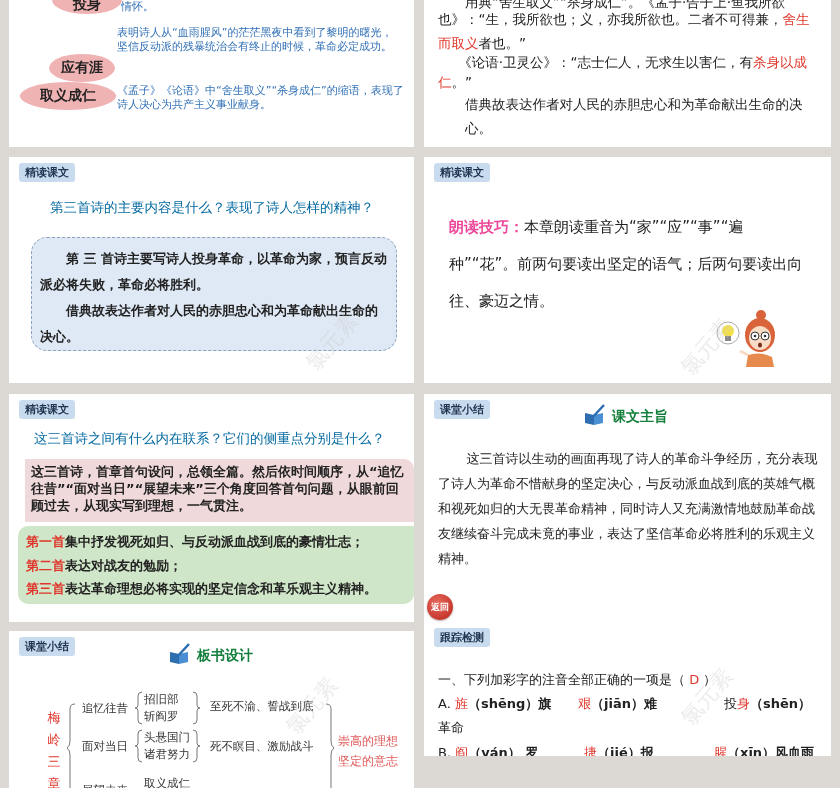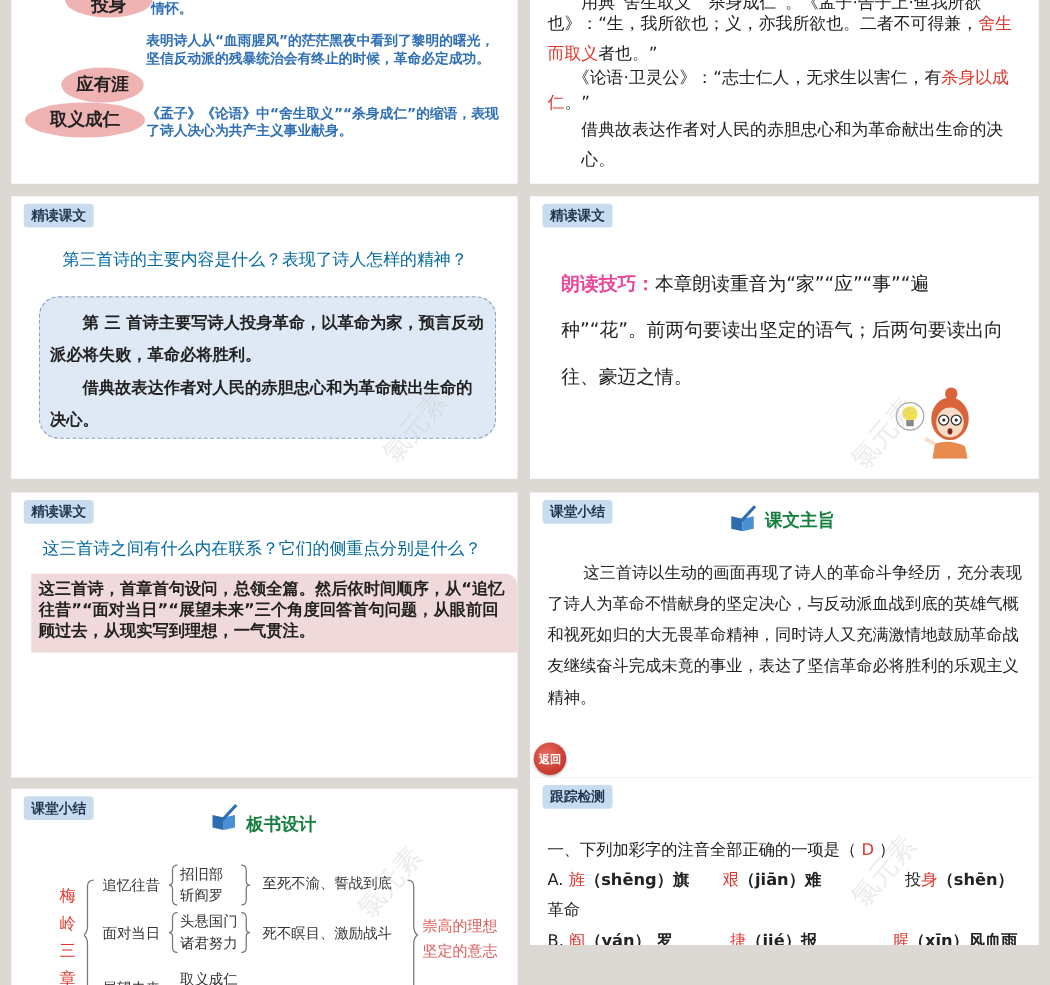--- a/index.html
+++ b/index.html
@@ -6,21 +6,21 @@
   html, body { width: 840px; height: 788px; overflow: hidden; background: #dcd8d3; }
   body { position: relative; font-family: "DejaVu Sans", "Liberation Sans", sans-serif; color: #222; }
   .slide { position: absolute; background: #ffffff; overflow: hidden; }
   .tag { position: absolute; left: 10px; top: 6px; background: #c9dcef; color: #1f3550; font-size: 11px; font-weight: bold; padding: 2px 6px; border-radius: 3px; line-height: 15px; }
   .watermark { position: absolute; color: rgba(200,200,200,0.35); font-size: 22px; transform: rotate(-50deg); pointer-events: none; white-space: nowrap; }
   .red { color: #e0362b; }
 
   
   #s1 { left: 9px; top: 0; width: 405px; height: 147px; padding-left: 21px; }
   .oval { position: absolute; background: #f0b3b3; border-radius: 50%; font-weight: bold; font-size: 14px; color: #222; display: flex; align-items: center; justify-content: center; }
-  .s1-desc { position: absolute; color: #2f6fb5; font-weight: bold; font-size: 11px; line-height: 14px; }
+  .s1-desc { position: absolute; color: #2f6fb5; font-weight: normal; font-size: 11px; line-height: 14px; }
 
   
   #s2 { left: 424px; top: 0; width: 407px; height: 147px; }
   .s2-p { position: absolute; left: 14px; right: 14px; font-size: 13.5px; line-height: 24px; color: #222; }
 
   
   #s3 { left: 9px; top: 157px; width: 405px; height: 226px; }
   .question { position: absolute; font-size: 13.5px; color: #0369a1; }
   .dashed-box { position: absolute; left: 22px; top: 80px; width: 366px; height: 114px; background: #dfe9f5; border: 1.5px dashed #8aa2c0; border-radius: 16px; padding: 8px 8px; font-weight: bold; font-size: 13px; line-height: 26px; color: #222; }
 
@@ -109,41 +109,46 @@
       <path d="M26 46 L34 50" stroke="#f9dcc6" stroke-width="3"></path>
     </svg>
   </div>
   <div class="watermark" style="left:250px; top:175px;">氯元素</div>
 </div>
 
 <div class="slide" id="s5">
   <div class="tag">精读课文</div>
   <div class="question" style="left:25px; top:36px;">这三首诗之间有什么内在联系？它们的侧重点分别是什么？</div>
   <div class="pink-box">这三首诗，首章首句设问，总领全篇。然后依时间顺序，从“追忆往昔”“面对当日”“展望未来”三个角度回答首句问题，从眼前回顾过去，从现实写到理想，一气贯注。</div>
+  <div class="green-box">
+    <div><span class="red">第一首</span><span>集中抒发视死如归、与反动派血战到底的豪情壮志；</span></div>
+    <div><span class="red">第二首</span><span>表达对战友的勉励；</span></div>
+    <div><span class="red">第三首</span><span>表达革命理想必将实现的坚定信念和革乐观主义精神。</span></div>
+  </div>
 </div>
 
 <div class="slide" id="s6">
   <div class="tag">课堂小结</div>
   <div class="section-title" style="left:160px; top:10px;">
     <span>
       <svg width="22" height="22" viewBox="0 0 22 22">
           <path d="M1 9 L10 11 L10 21 L1 19 Z" fill="#2d6db0"></path>
           <path d="M10 11 L19 9 L19 19 L10 21 Z" fill="#4a8ed4"></path>
           <path d="M7 15 L20 1" stroke="#2d6db0" stroke-width="2.5"></path>
         </svg>
     </span>
     <span>课文主旨</span>
   </div>
   <div class="s6-text">这三首诗以生动的画面再现了诗人的革命斗争经历，充分表现了诗人为革命不惜献身的坚定决心，与反动派血战到底的英雄气概和视死如归的大无畏革命精神，同时诗人又充满激情地鼓励革命战友继续奋斗完成未竟的事业，表达了坚信革命必将胜利的乐观主义精神。</div>
   <div class="back-btn">返回</div>
 </div>
 
 <div class="slide" id="s7">
   <div class="tag">课堂小结</div>
-  <div class="section-title" style="left:160px; top:12px;align-items:flex-end;">
+  <div class="section-title" style="left:160px; top:12px;">
     <span>
       <svg width="22" height="22" viewBox="0 0 22 22">
           <path d="M1 9 L10 11 L10 21 L1 19 Z" fill="#2d6db0"></path>
           <path d="M10 11 L19 9 L19 19 L10 21 Z" fill="#4a8ed4"></path>
           <path d="M7 15 L20 1" stroke="#2d6db0" stroke-width="2.5"></path>
         </svg>
     </span>
     <span>板书设计</span>
   </div>
 

